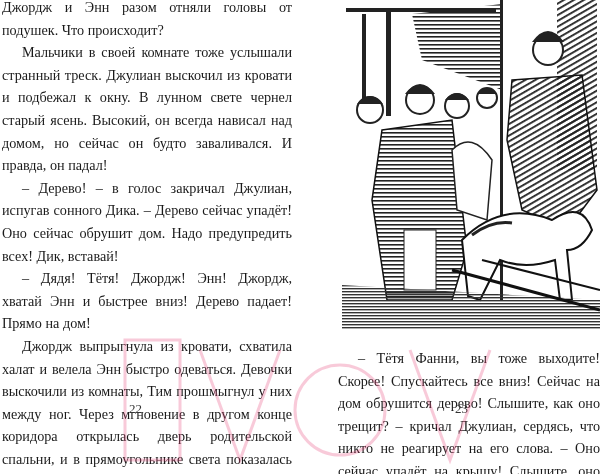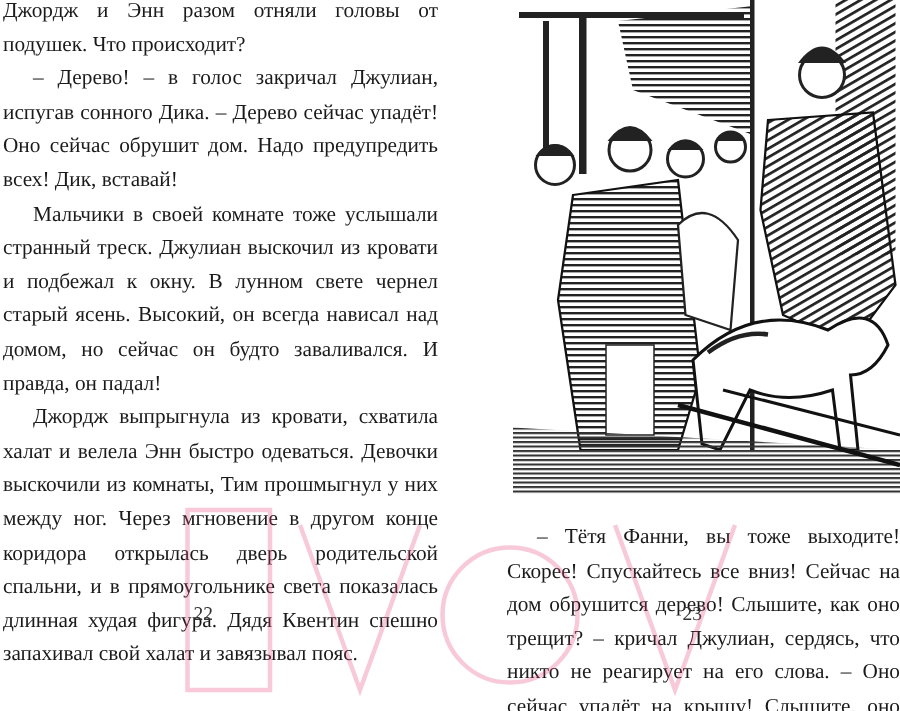--- a/index.html
+++ b/index.html
@@ -36,22 +36,23 @@
   }
 </style>
 </head>
 <body>
 
 <div class="spread">
 
   <div class="page page-left">
     <div class="text-block">
       <p class="para">Джордж и Энн разом отняли головы от подушек. Что происходит?</p>
+      <p class="para indent">Мальчики в своей комнате тоже услышали странный треск. Джулиан выскочил из кровати и подбежал к окну. В лунном свете чернел старый ясень. Высокий, он всегда нависал над домом, но сейчас он будто заваливался. И правда, он падал!</p>
       <p class="para indent">– Дерево! – в голос закричал Джулиан, испугав сонного Дика. – Дерево сейчас упадёт! Оно сейчас обрушит дом. Надо предупредить всех! Дик, вставай!</p>
-      <p class="para indent">Мальчики в своей комнате тоже услышали странный треск. Джулиан выскочил из кровати и подбежал к окну. В лунном свете чернел старый ясень. Высокий, он всегда нависал над домом, но сейчас он будто заваливался. И правда, он падал!</p>
+      <p class="para indent">– Дядя! Тётя! Джордж! Энн! Джордж, хватай Энн и быстрее вниз! Дерево падает! Прямо на дом!</p>
       <p class="para indent">Джордж выпрыгнула из кровати, схватила халат и велела Энн быстро одеваться. Девочки выскочили из комнаты, Тим прошмыгнул у них между ног. Через мгновение в другом конце коридора открылась дверь родительской спальни, и в прямоугольнике света показалась длинная худая фигура. Дядя Квентин спешно запахивал свой халат и завязывал пояс.</p>
 
     </div>
     <div class="page-number">22</div>
   </div>
 
   <div class="page page-right">
     <div class="illustration">
       <svg width="258" height="330" viewBox="0 0 258 330" xmlns="http://www.w3.org/2000/svg">
         <defs>

